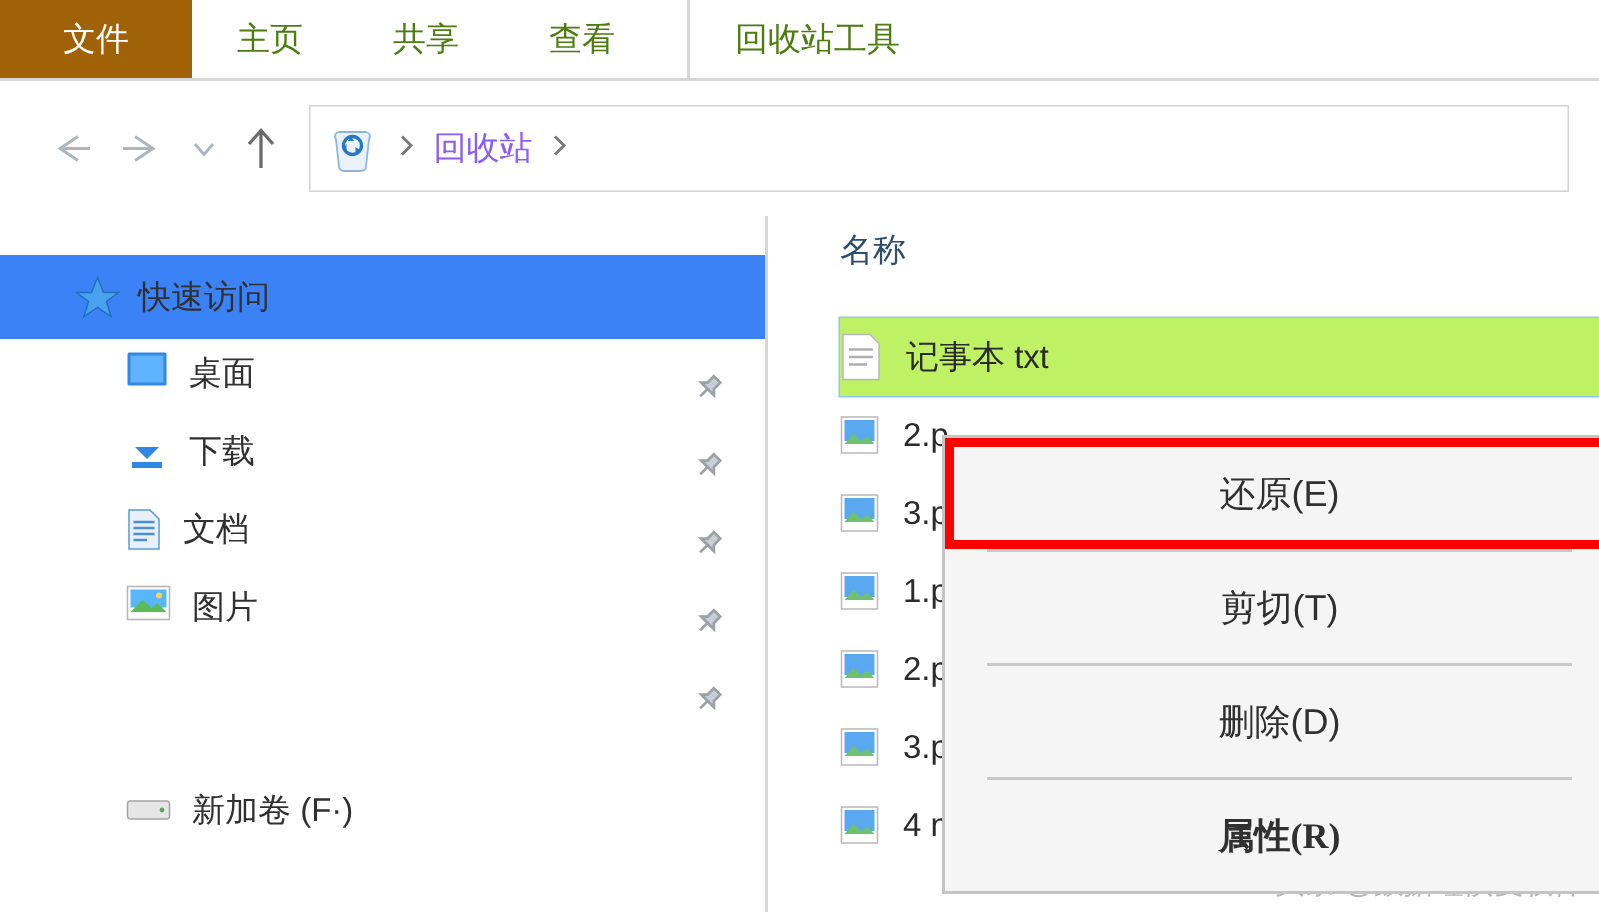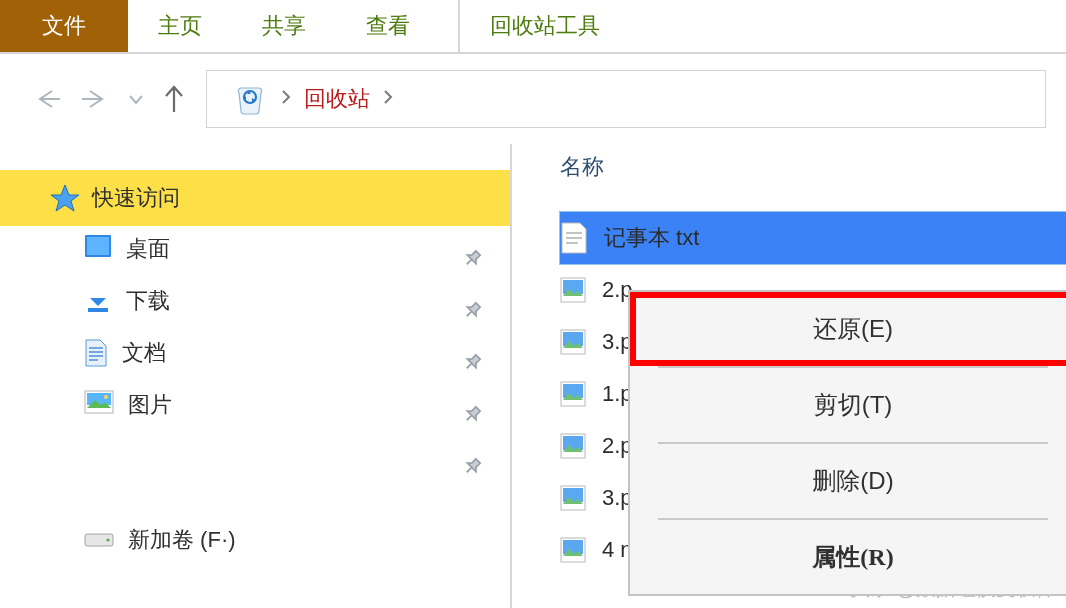--- a/index.html
+++ b/index.html
@@ -47,41 +47,41 @@
   }
   .nav-arrows { display:flex; align-items:center; gap: 18px; color:#aeb5bd; }
   .nav-arrows svg path { stroke: currentColor; }
   .addr-box {
     flex: 1;
     display:flex;
     align-items:center;
     height: 58px;
     border: 1.5px solid #d3d3d3;
     margin-left: 20px;
-    padding: 0 25px;
+    padding: 0 10px;
     gap: 12px;
-    color:#b91c1c;
+    color:#8b5cf6;
   }
   .addr-box .crumb-arrow { color:#7a7a7a; }
 
   
   .split { display:flex; height: calc(608px - 54px - 90px); }
   .sidebar {
     width: 512px;
     border-right: 2px solid #d6d6d6;
     padding-top: 26px;
     position: relative;
   }
   .sidebar .quick {
     display:flex;
     align-items:center;
     height:56px;
     gap:12px;
     padding-left: 50px;
-    background:#fde047;
+    background:#3b82f6;
     color:#303030;
     margin-bottom:8px;
   }
   .sidebar .navitem {
     display:flex;
     align-items:flex-start;
     height:52px;
     padding-left:84px;
     gap:14px;
     color:#303030;
@@ -101,21 +101,21 @@
     margin-top:20px;
   }
 
   
   .content { flex:1; padding-left:48px; padding-top:8px; color:#2a455f; }
   .col-header { color:#2d4d6d; margin-bottom:30px; }
   .file-row {
     display:flex; align-items:center; gap:16px; height:52px;
     color:#2b2b2b; cursor:pointer;
   }
-  .file-row.selected { background:#3b82f6; outline:1px solid #8ec7f5; }
+  .file-row.selected { background:#bef264; outline:1px solid #8ec7f5; }
   .file-row .label { white-space:nowrap; overflow:hidden; text-overflow:clip; }
 
   
   .ctx {
     position:absolute;
     left:628px; top:290px;
     width:450px;
     background:#f5f5f5;
     border:2px solid #c4c4c4;
     z-index:5;

